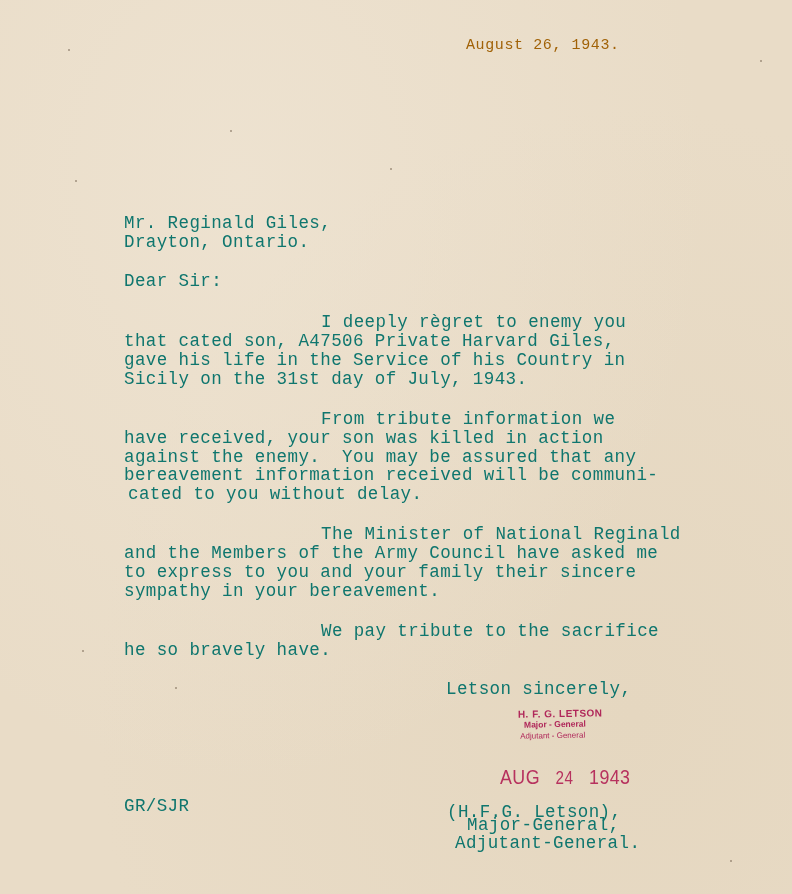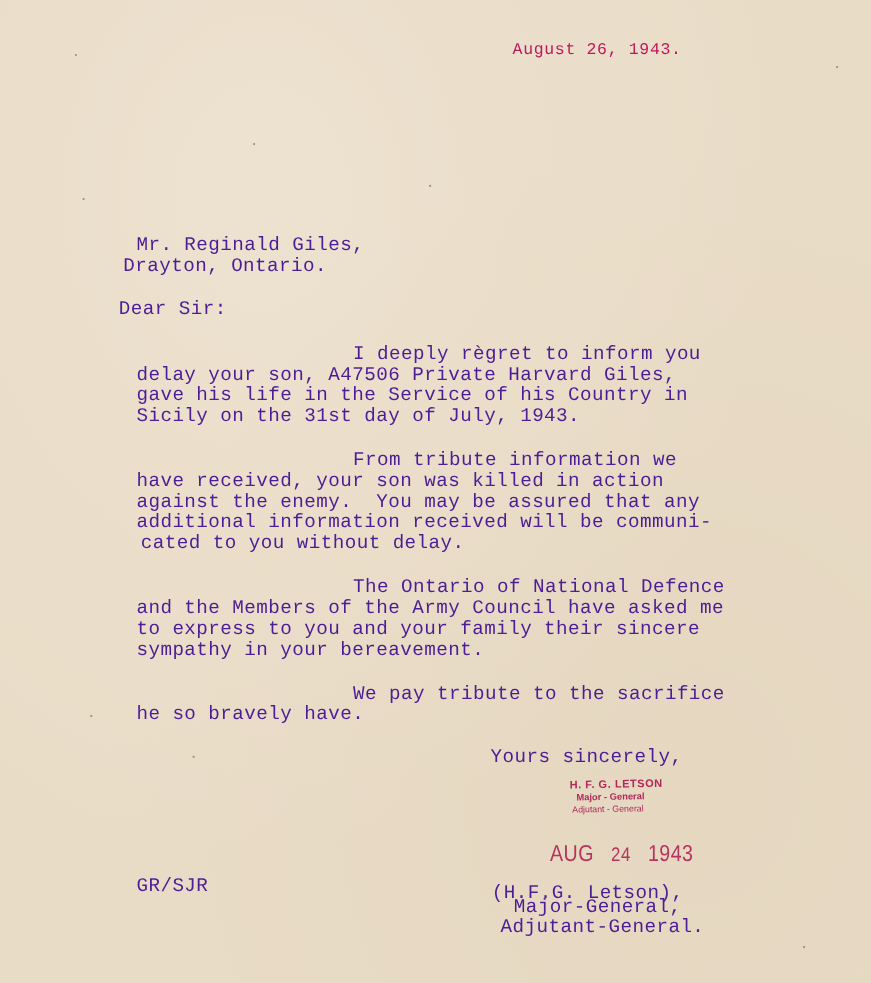--- a/index.html
+++ b/index.html
@@ -11,22 +11,22 @@
     color:#3c3835;
   }
   .paper {
     position:absolute; left:0; top:0; width:792px; height:894px;
     background:
       radial-gradient(ellipse at 30% 20%, rgba(240,230,214,0.6), rgba(0,0,0,0) 60%),
       radial-gradient(ellipse at 80% 80%, rgba(225,210,185,0.5), rgba(0,0,0,0) 60%),
       #e9dcc7;
   }
   .speck { position:absolute; width:2px; height:2px; background:#6a5a48; border-radius:50%; opacity:0.6; }
-  .t { position:absolute; font-size:17.5px; line-height:19px; white-space:pre; letter-spacing:0.4px; color:#4c1d95; }
-  .date { left:466px; top:36px; color:#be185d; font-size:15px; letter-spacing:0.6px; }
+  .t { position:absolute; font-size:17.5px; line-height:19px; white-space:pre; letter-spacing:0.4px; color:#0f766e; }
+  .date { left:466px; top:36px; color:#a16207; font-size:15px; letter-spacing:0.6px; }
   .stamp-sig { position:absolute; left:518px; top:708px; color:#b0285a; font-family:"Liberation Sans", sans-serif; font-weight:bold; line-height:11px; transform:rotate(-1deg); }
   .stamp-sig .l1 { font-size:10px; letter-spacing:0.5px; }
   .stamp-sig .l2 { font-size:8.5px; padding-left:6px; }
   .stamp-sig .l3 { font-size:8px; font-weight:normal; padding-left:2px; }
   .stamp-date { position:absolute; left:500px; top:765px; color:#b7325e; font-family:"Liberation Sans", sans-serif; font-size:21px; letter-spacing:0.5px; transform:scaleX(0.85); transform-origin:left; }
   .stamp-date span { display:inline-block; }
 </style>
 </head>
 <body>
 
@@ -37,44 +37,44 @@
   <div class="speck" style="left:390px;top:168px"></div>
   <div class="speck" style="left:760px;top:60px"></div>
   <div class="speck" style="left:82px;top:650px"></div>
   <div class="speck" style="left:175px;top:687px"></div>
   <div class="speck" style="left:730px;top:860px"></div>
 </div>
 
 <div class="t date">August 26, 1943.</div>
 
 <div class="t" style="left:124px;top:214px">Mr. Reginald Giles,</div>
-<div class="t" style="left:112px;top:233px">Drayton, Ontario.</div>
+<div class="t" style="left:124px;top:233px">Drayton, Ontario.</div>
 
-<div class="t" style="left:108px;top:272px">Dear Sir:</div>
+<div class="t" style="left:124px;top:272px">Dear Sir:</div>
 
-<div class="t" style="left:321px;top:313px">I deeply règret to inform you</div>
-<div class="t" style="left:124px;top:332px">delay your son, A47506 Private Harvard Giles,</div>
+<div class="t" style="left:321px;top:313px">I deeply règret to enemy you</div>
+<div class="t" style="left:124px;top:332px">that cated son, A47506 Private Harvard Giles,</div>
 <div class="t" style="left:124px;top:351px">gave his life in the Service of his Country in</div>
 <div class="t" style="left:124px;top:370px">Sicily on the 31st day of July, 1943.</div>
 
 <div class="t" style="left:321px;top:410px">From tribute information we</div>
 <div class="t" style="left:124px;top:429px">have received, your son was killed in action</div>
 <div class="t" style="left:124px;top:448px">against the enemy.  You may be assured that any</div>
-<div class="t" style="left:124px;top:466px">additional information received will be communi-</div>
+<div class="t" style="left:124px;top:466px">bereavement information received will be communi-</div>
 <div class="t" style="left:128px;top:485px">cated to you without delay.</div>
 
-<div class="t" style="left:321px;top:525px">The Ontario of National Defence</div>
+<div class="t" style="left:321px;top:525px">The Minister of National Reginald</div>
 <div class="t" style="left:124px;top:544px">and the Members of the Army Council have asked me</div>
 <div class="t" style="left:124px;top:563px">to express to you and your family their sincere</div>
 <div class="t" style="left:124px;top:582px">sympathy in your bereavement.</div>
 
 <div class="t" style="left:321px;top:622px">We pay tribute to the sacrifice</div>
 <div class="t" style="left:124px;top:641px">he so bravely have.</div>
 
-<div class="t" style="left:446px;top:680px">Yours sincerely,</div>
+<div class="t" style="left:446px;top:680px">Letson sincerely,</div>
 
 <div class="stamp-sig">
   <div class="l1">H. F. G. LETSON</div>
   <div class="l2">Major - General</div>
   <div class="l3">Adjutant - General</div>
 </div>
 
 <div class="stamp-date">
   <span>AUG</span>
   <span style="margin-left:12px;font-size:18px">24</span>

